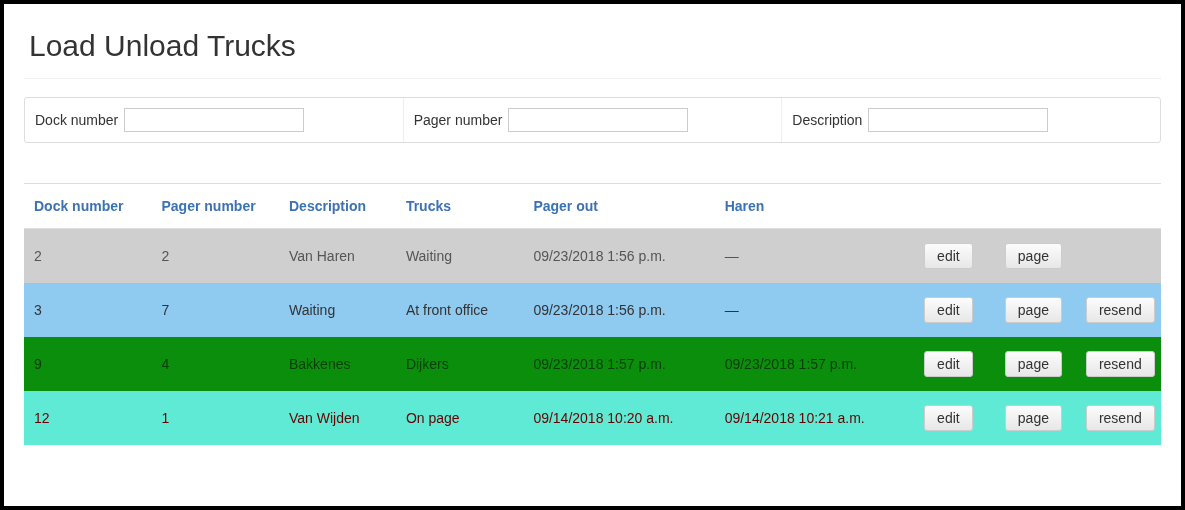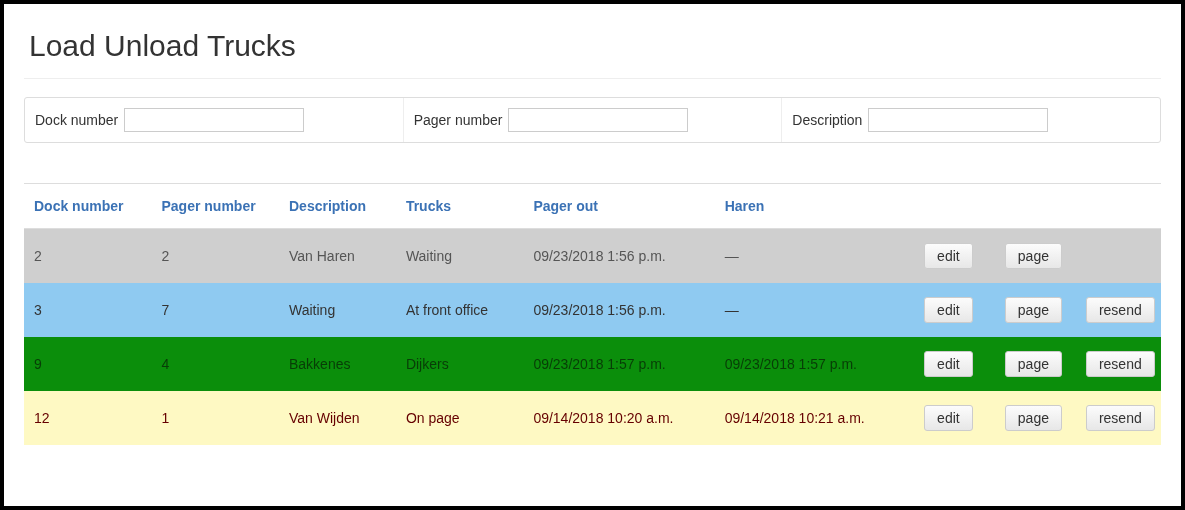--- a/index.html
+++ b/index.html
@@ -96,21 +96,21 @@
       border-top: 1px solid #ddd;
       border-bottom: 1px solid #ddd;
       background: #fff;
     }
     table.data-table tbody td {
       border: none;
     }
     tr.status-waiting   { background: #cfcfcf; color: #555; }
     tr.status-frontoffice { background: #8fcaf1; color: #333; }
     tr.status-finished  { background: #0b8e0b; color: #083d07; }
-    tr.status-ondock    { background: #fef9c3; color: #650000; }
+    tr.status-ondock    { background: #5eead4; color: #650000; }
     .row-action { text-align: center !important; }
     .col-dock   { width: 120px; }
     .col-pager  { width: 120px; }
     .col-desc   { width: 110px; }
     .col-status { width: 120px; }
     .col-out    { width: 180px; }
     .col-paged  { width: 180px; }
     .col-act    { width: 80px; }
   </style>
 </head>

